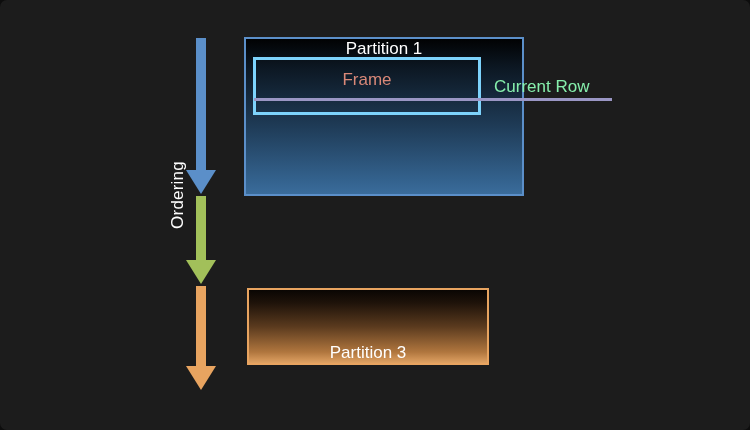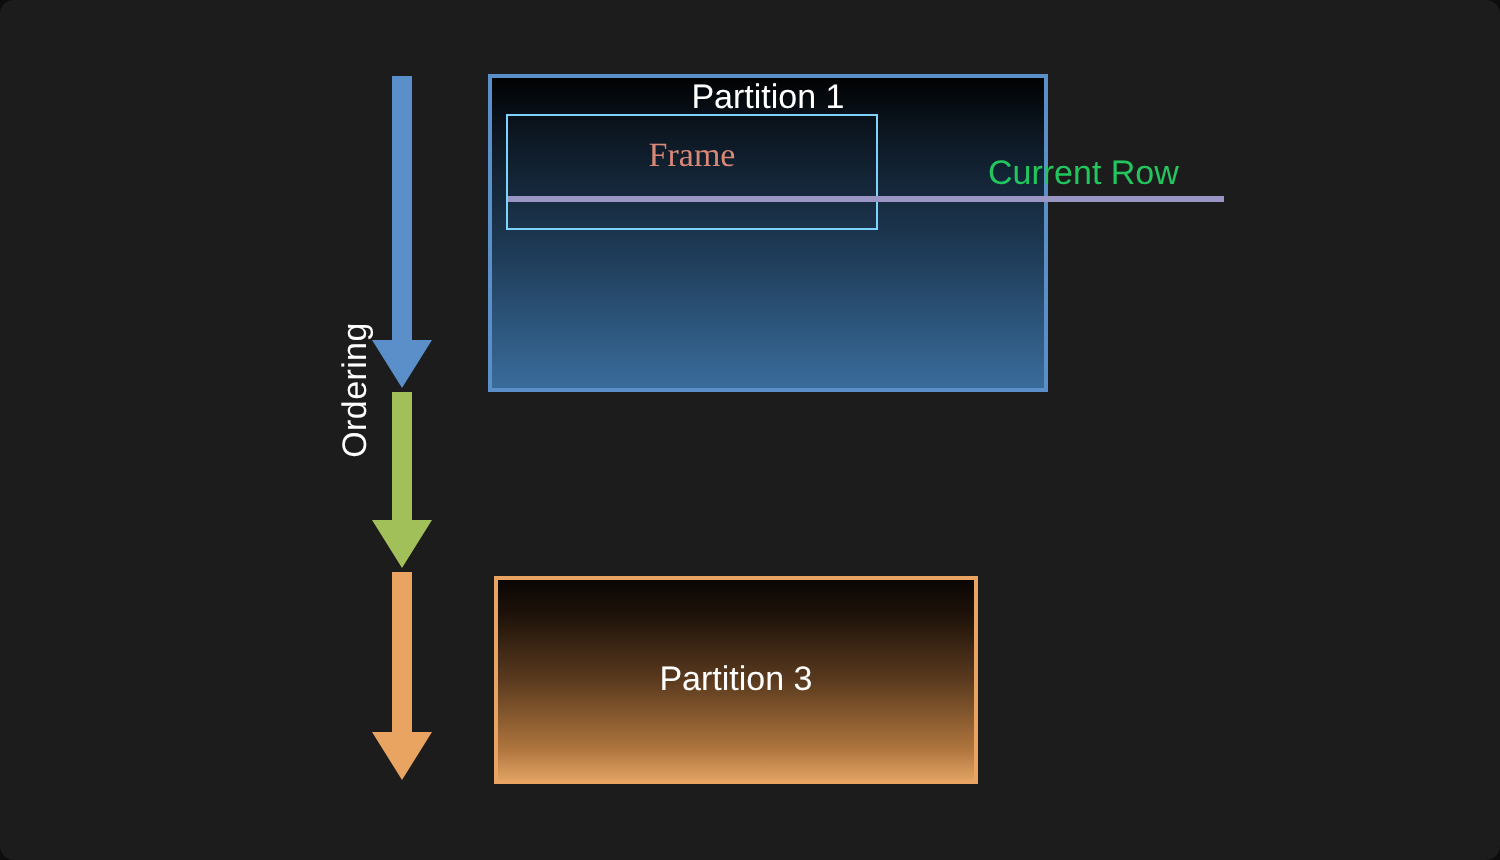--- a/index.html
+++ b/index.html
@@ -98,40 +98,40 @@
     top: 199px;
     width: 238px;
     height: 86px;
     border-color: #a2c05a;
     background: linear-gradient(to bottom, #050503 0%, #16180b 20%, #3f4a1d 55%, #74883d 88%, #8a9c4c 100%);
   }
   #partition-3 {
     left: 247px;
     top: 288px;
     width: 242px;
-    height: 104px;
+    height: 77px;
     border-color: #e8a460;
     background: linear-gradient(to bottom, #0a0603 0%, #1f130a 18%, #5a3a1e 50%, #b0763e 85%, #e0a263 100%);
+    align-items: flex-end;
   }
 
   
   #frame-box {
     position: absolute;
     box-sizing: border-box;
     left: 253px;
     top: 57px;
-    width: 186px;
+    width: 228px;
     height: 58px;
-    border: 1px solid #7dd3fc;
+    border: 3px solid #7dd3fc;
     background: transparent;
     display: flex;
     align-items: flex-start;
     justify-content: center;
     z-index: 3;
-    font-family: Liberation Serif, serif;
   }
   #frame-box .flabel {
     color: #d98878;
     font-size: 17px;
     margin-top: 10px;
   }
 
   
   #current-row-line {
     position: absolute;
@@ -139,21 +139,21 @@
     top: 98px;
     width: 358px;
     height: 3px;
     background: #9a96c4;
     z-index: 4;
   }
   #current-row-label {
     position: absolute;
     left: 494px;
     top: 77px;
-    color: #22c55e;
+    color: #86efac;
     font-size: 17px;
     white-space: nowrap;
     z-index: 5;
   }
 </style>
 </head>
 <body>
 
 <div id="canvas">
 

